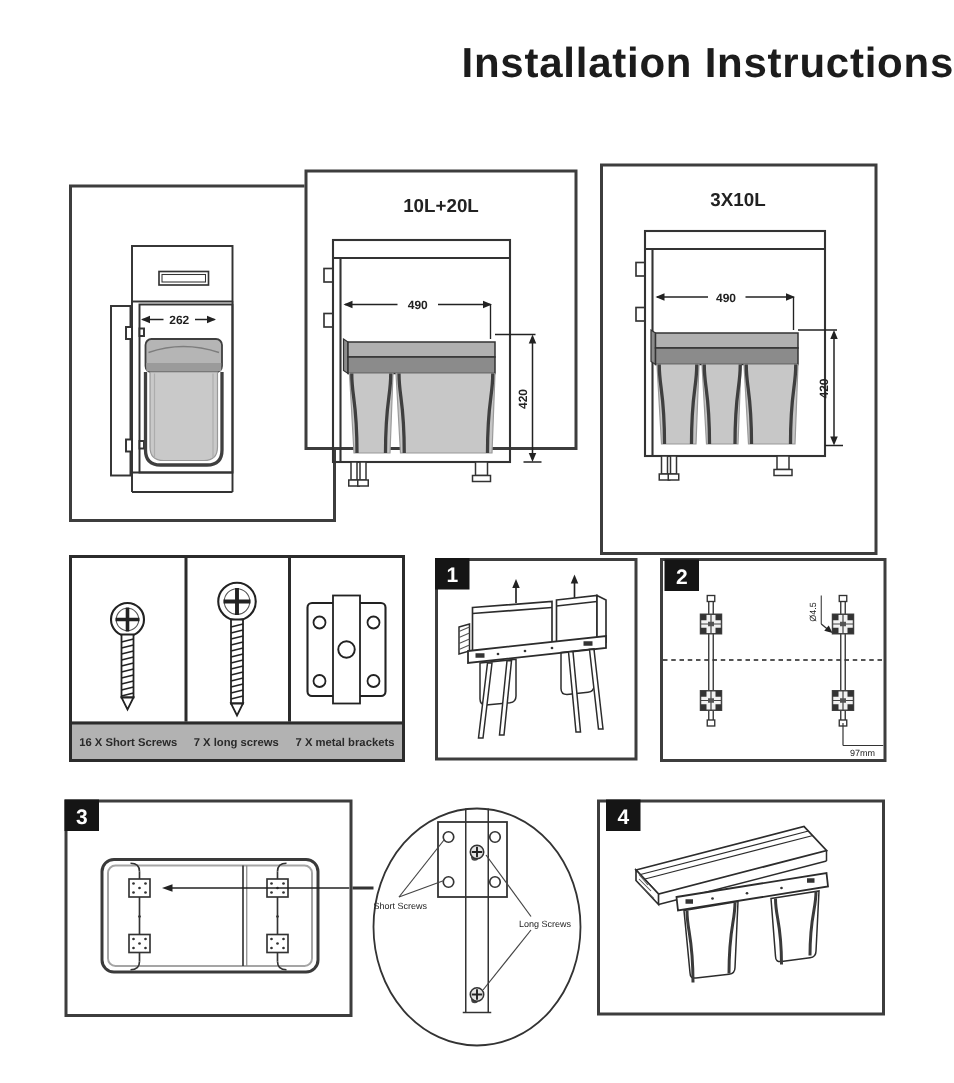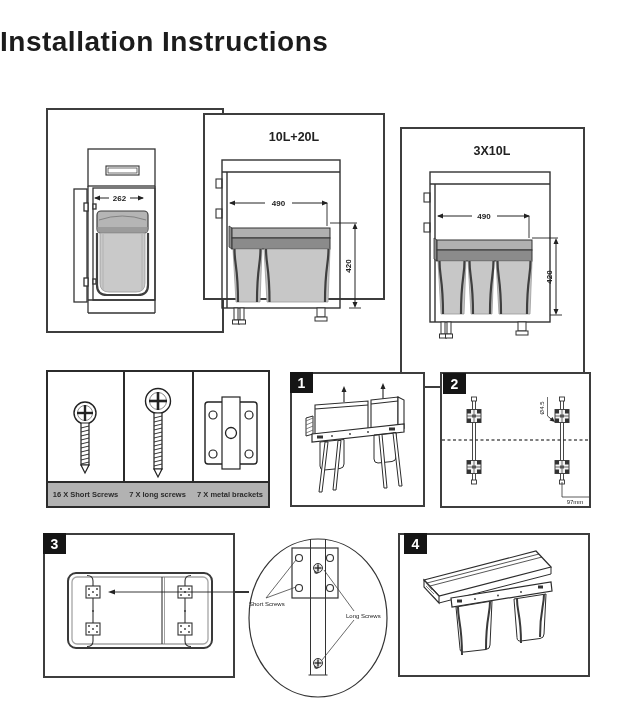--- a/index.html
+++ b/index.html
@@ -1,18 +1,18 @@
 <!DOCTYPE html>
 <html><head>
 <meta charset="utf-8">
 <style>
   html,body{margin:0;padding:0;background:#ffffff;}
   #sheet{position:relative;width:636px;height:722px;background:#ffffff;overflow:hidden;
          font-family:"Liberation Sans", sans-serif;}
-  #page-title{position:absolute;left:0;top:26px;width:636px;text-align:left;margin:0;
+  #page-title{position:absolute;left:0;top:26px;width:636px;text-align:right;margin:0;
               font-size:28px;font-weight:800;letter-spacing:.5px;color:#1c1c1c;}
   .panel{position:absolute;border:2px solid #3d3d3d;box-sizing:border-box;background:#fff;}
   .panel svg{position:absolute;left:0;top:0;}
   .badge{position:absolute;width:23px;height:21px;background:#151515;color:#fff;
          display:flex;align-items:center;justify-content:center;
          font-size:14px;font-weight:bold;z-index:5;}
   
   #parts-panel{border-color:#2b2b2b;}
   .cell-divider{position:absolute;top:0;bottom:0;width:2px;background:#2b2b2b;}
   #parts-strip{position:absolute;left:0;right:0;bottom:0;height:25px;background:#b2b2b2;
@@ -25,21 +25,21 @@
   .title-text{font-size:12.5px;font-weight:bold;}
   .tiny-text{font-size:6px;}
 </style>
 </head>
 <body>
 
 <div id="sheet">
 
   <h1 id="page-title">Installation Instructions</h1>
 
-  <div class="panel" style="left:46px;top:108px;width:178px;height:225px;">
+  <div class="panel" style="left:46px;top:123px;width:178px;height:225px;">
     <svg width="145" height="221" viewBox="0 0 145 221">
       <g stroke="#333" fill="none" stroke-width="1.3">
         <rect x="40" y="39" width="67" height="37"></rect>
         <rect x="58" y="56" width="33" height="9" stroke-width="1.1"></rect>
         <rect x="60" y="58" width="29" height="5" stroke-width="0.7"></rect>
         <line x1="40" y1="76" x2="40" y2="203"></line>
         <line x1="107" y1="76" x2="107" y2="203"></line>
         <rect x="45" y="78" width="62" height="112"></rect>
         <line x1="40" y1="190" x2="107" y2="190"></line>
         <line x1="40" y1="203" x2="107" y2="203"></line>
@@ -115,21 +115,21 @@
         <line x1="125" y1="108" x2="152" y2="108" stroke="#222" stroke-width="0.9"></line>
         <line x1="150" y1="110" x2="150" y2="191" stroke="#222" stroke-width="1"></line>
         <polygon points="150,108 147.5,114 152.5,114" fill="#222"></polygon>
         <polygon points="150,193 147.5,187 152.5,187" fill="#222"></polygon>
         <line x1="144" y1="193" x2="156" y2="193" stroke="#222" stroke-width="0.9"></line>
         <text class="dim-text" x="146" y="151" text-anchor="middle" transform="rotate(-90 146 151)">420</text>
       </g>
     </svg>
   </div>
 
-  <div class="panel" style="left:400px;top:127px;width:185px;height:261px;">
+  <div class="panel" style="left:400px;top:109px;width:185px;height:261px;">
     <svg width="181" height="221" viewBox="0 0 181 221">
       <text class="title-text" x="90" y="26" text-anchor="middle">3X10L</text>
       <g stroke="#333" fill="none" stroke-width="1.4">
         <rect x="28" y="43" width="120" height="150"></rect>
         <line x1="28" y1="55" x2="148" y2="55"></line>
         <line x1="33" y1="55" x2="33" y2="193"></line>
         <rect x="22" y="64" width="6" height="9" stroke-width="1.1"></rect>
         <rect x="22" y="94" width="6" height="9" stroke-width="1.1"></rect>
       </g>
       <g>

